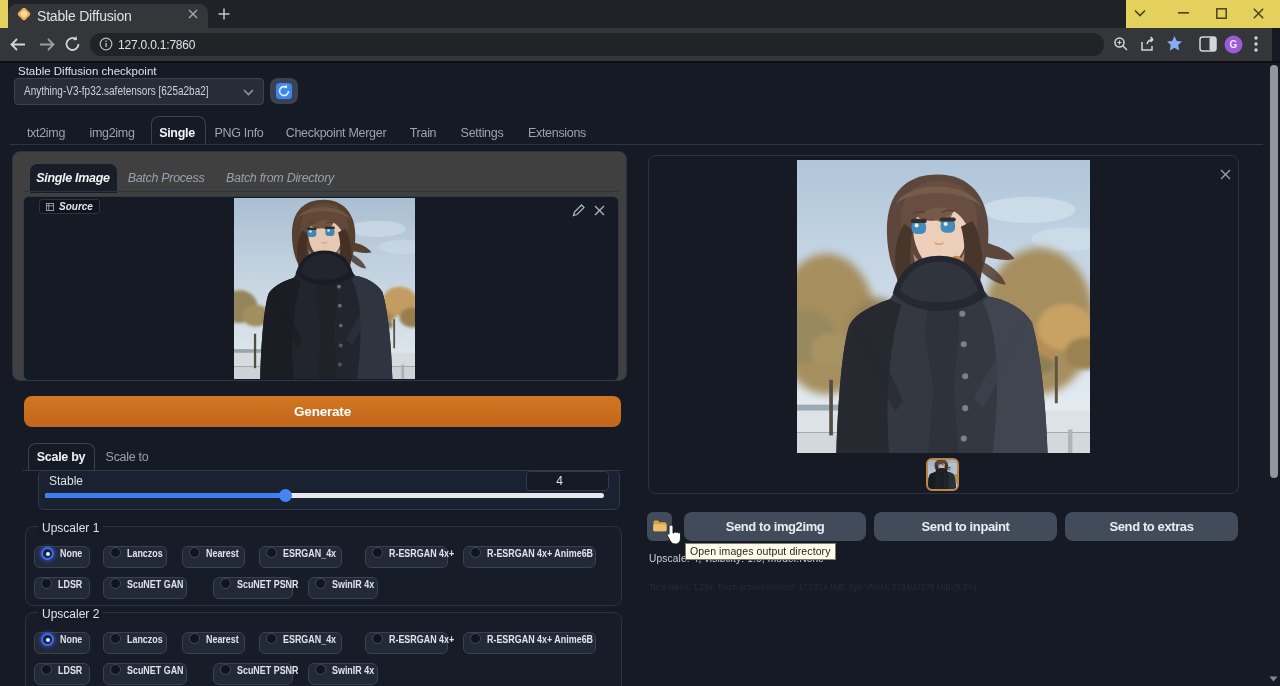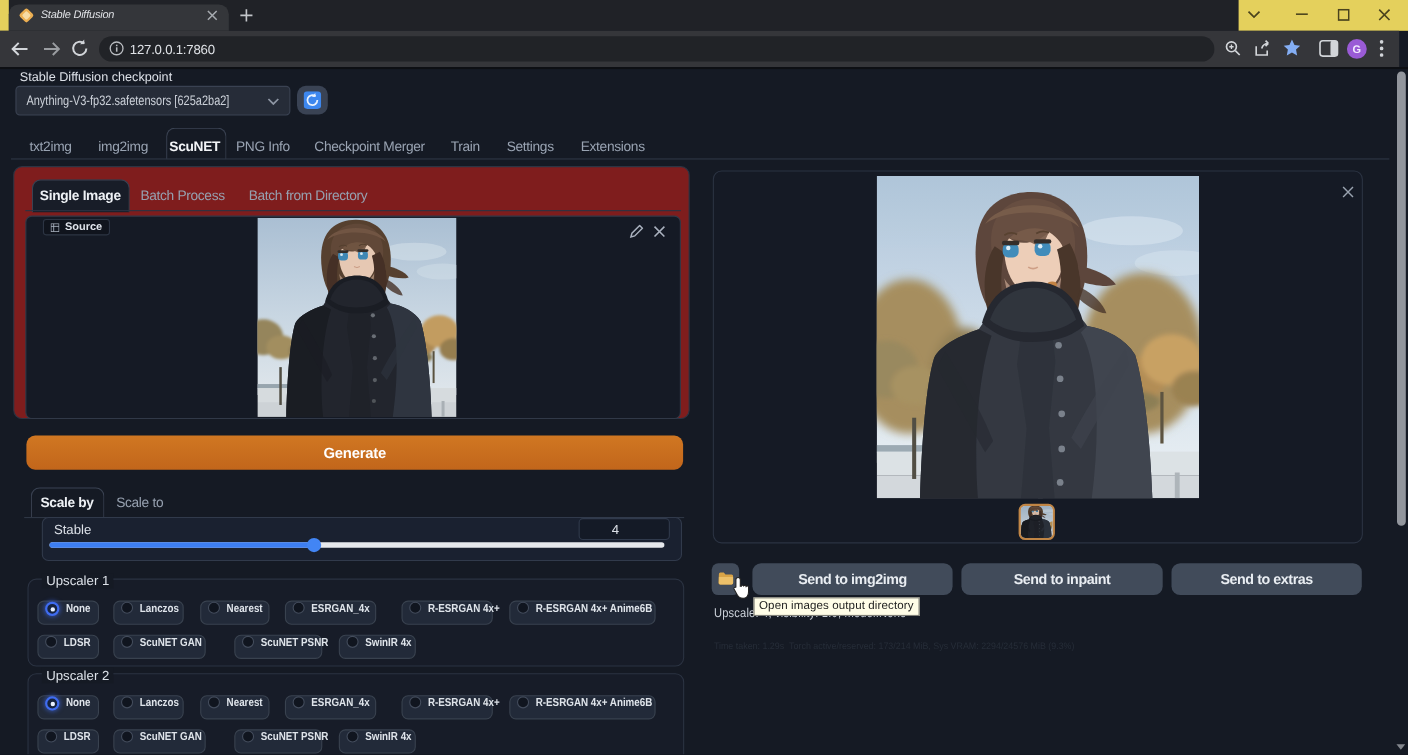--- a/index.html
+++ b/index.html
@@ -2,38 +2,38 @@
 <html><head>
 <meta charset="utf-8">
 <style>
 html,body{margin:0;padding:0;background:#151a24;}
 #app{position:relative;width:1280px;height:686px;overflow:hidden;font-family:"Liberation Sans",sans-serif;background:#151a24;}
 .abs{position:absolute;}
 
 #tabbar{position:absolute;left:0;top:0;width:1280px;height:28px;background:#202227;}
 #tabbar .ycorner{position:absolute;top:0;height:28px;background:#e4d05c;}
 #tab{position:absolute;left:8px;top:4px;width:200px;height:24px;background:#34363a;border-radius:9px 9px 0 0;}
-#tabtitle{position:absolute;left:37px;top:7.5px;font-size:10px;color:#dfe1e5;letter-spacing:-0.2px;font-style:italic;}
+#tabtitle{position:absolute;left:37px;top:7.5px;font-size:14px;color:#dfe1e5;letter-spacing:-0.2px;}
 #toolbar{position:absolute;left:0;top:28px;width:1272px;height:33px;background:#35363a;}
 #pill{position:absolute;left:90px;top:5px;width:1014px;height:23px;border-radius:12px;background:#212327;}
 #url{position:absolute;left:118px;top:9.5px;font-size:12px;color:#dfe2e6;letter-spacing:-0.2px;}
 #seam{position:absolute;left:0;top:61px;width:1280px;height:2px;background:#0d0f13;}
 
 #page{position:absolute;left:0;top:63px;width:1280px;height:622px;background:#151a24;}
 .lbl{font-size:11.5px;color:#dce0e7;}
 #ddrop{position:absolute;left:14px;top:15px;width:248px;height:25px;background:#262c38;border:1px solid #3a4252;border-radius:4px;}
 #ddrop span{position:absolute;left:9px;top:5px;font-size:12.5px;color:#ccd1d9;transform:scaleX(0.8);transform-origin:0 0;white-space:nowrap;}
 #refbtn{position:absolute;left:270px;top:15px;width:28px;height:26px;background:#3a4354;border-radius:8px;}
 
 .mtab{position:absolute;top:63px;font-size:12.5px;color:#99a3b2;white-space:nowrap;transform:translateX(-50%);letter-spacing:-0.3px;}
 .mtab.sel{color:#f2f4f7;font-weight:bold;}
 #extrasbox{position:absolute;left:151px;top:53px;width:53px;height:28px;border:1px solid #3a4252;border-bottom:none;border-radius:8px 8px 0 0;background:#151a24;}
 #mline{position:absolute;left:10px;top:80.5px;width:1253px;height:1px;background:#2e3644;}
 
-#lpanel{position:absolute;left:12px;top:88px;width:613px;height:228px;background:#7f1d1d;border:1px solid #2c3443;border-radius:8px;}
+#lpanel{position:absolute;left:12px;top:88px;width:613px;height:228px;background:#404040;border:1px solid #2c3443;border-radius:8px;font-style:italic;}
 #sibox{position:absolute;left:16px;top:11px;width:87px;height:29px;border:1px solid #3a4252;border-bottom:none;border-radius:8px 8px 0 0;background:#181d28;}
 .itab{position:absolute;top:19px;font-size:12.5px;color:#96a0af;white-space:nowrap;transform:translateX(-50%);letter-spacing:-0.3px;}
 .itab.sel{color:#eef1f5;font-weight:bold;}
 #iline{position:absolute;left:10px;top:38.5px;width:596px;height:1px;background:#2c3443;}
 #dropzone{position:absolute;left:10px;top:44px;width:594px;height:183px;border:1px solid #313948;border-radius:6px;background:#151a25;}
 #srcchip{position:absolute;left:15px;top:2px;height:13px;background:#10141dee;border:1px solid #2c3443;border-radius:3px;display:flex;align-items:center;padding:0 6px;color:#dfe3ea;font-size:10px;font-weight:bold;}
 
 #gen{position:absolute;left:24px;top:333px;width:597px;height:31px;border-radius:8px;background:linear-gradient(180deg,#d07722,#c2661b);color:#fff;font-weight:bold;font-size:13.5px;text-align:center;line-height:31px;letter-spacing:-0.2px;}
 
 #sbybox{position:absolute;left:28px;top:380px;width:65px;height:27px;border:1px solid #3a4252;border-bottom:none;border-radius:8px 8px 0 0;background:#151a24;}
@@ -250,21 +250,21 @@
     <svg class="abs" style="left:6px;top:5px" width="16" height="16" viewBox="0 0 16 16">
           <rect width="16" height="16" rx="3.5" fill="#3d87ee"></rect>
           <path d="M12.5,8 A4.5,4.5 0 1 1 10.8,4.5" stroke="#e8f1fd" stroke-width="1.6" fill="none"></path>
           <path d="M10.6,1.6 L11,5 L7.6,5.2 Z" fill="#e8f1fd"></path>
         </svg>
   </div>
 
   <div class="mtab" style="left:46px">txt2img</div>
   <div class="mtab" style="left:112px">img2img</div>
   <div id="extrasbox"></div>
-  <div class="mtab sel" style="left:177px">ScuNET</div>
+  <div class="mtab sel" style="left:177px">Single</div>
   <div class="mtab" style="left:239px">PNG Info</div>
   <div class="mtab" style="left:336px">Checkpoint Merger</div>
   <div class="mtab" style="left:423px">Train</div>
   <div class="mtab" style="left:482px">Settings</div>
   <div class="mtab" style="left:557px">Extensions</div>
   <div id="mline"></div>
 
   <div id="lpanel">
     <div id="sibox"></div>
     <div class="itab sel" style="left:60px">Single Image</div>

